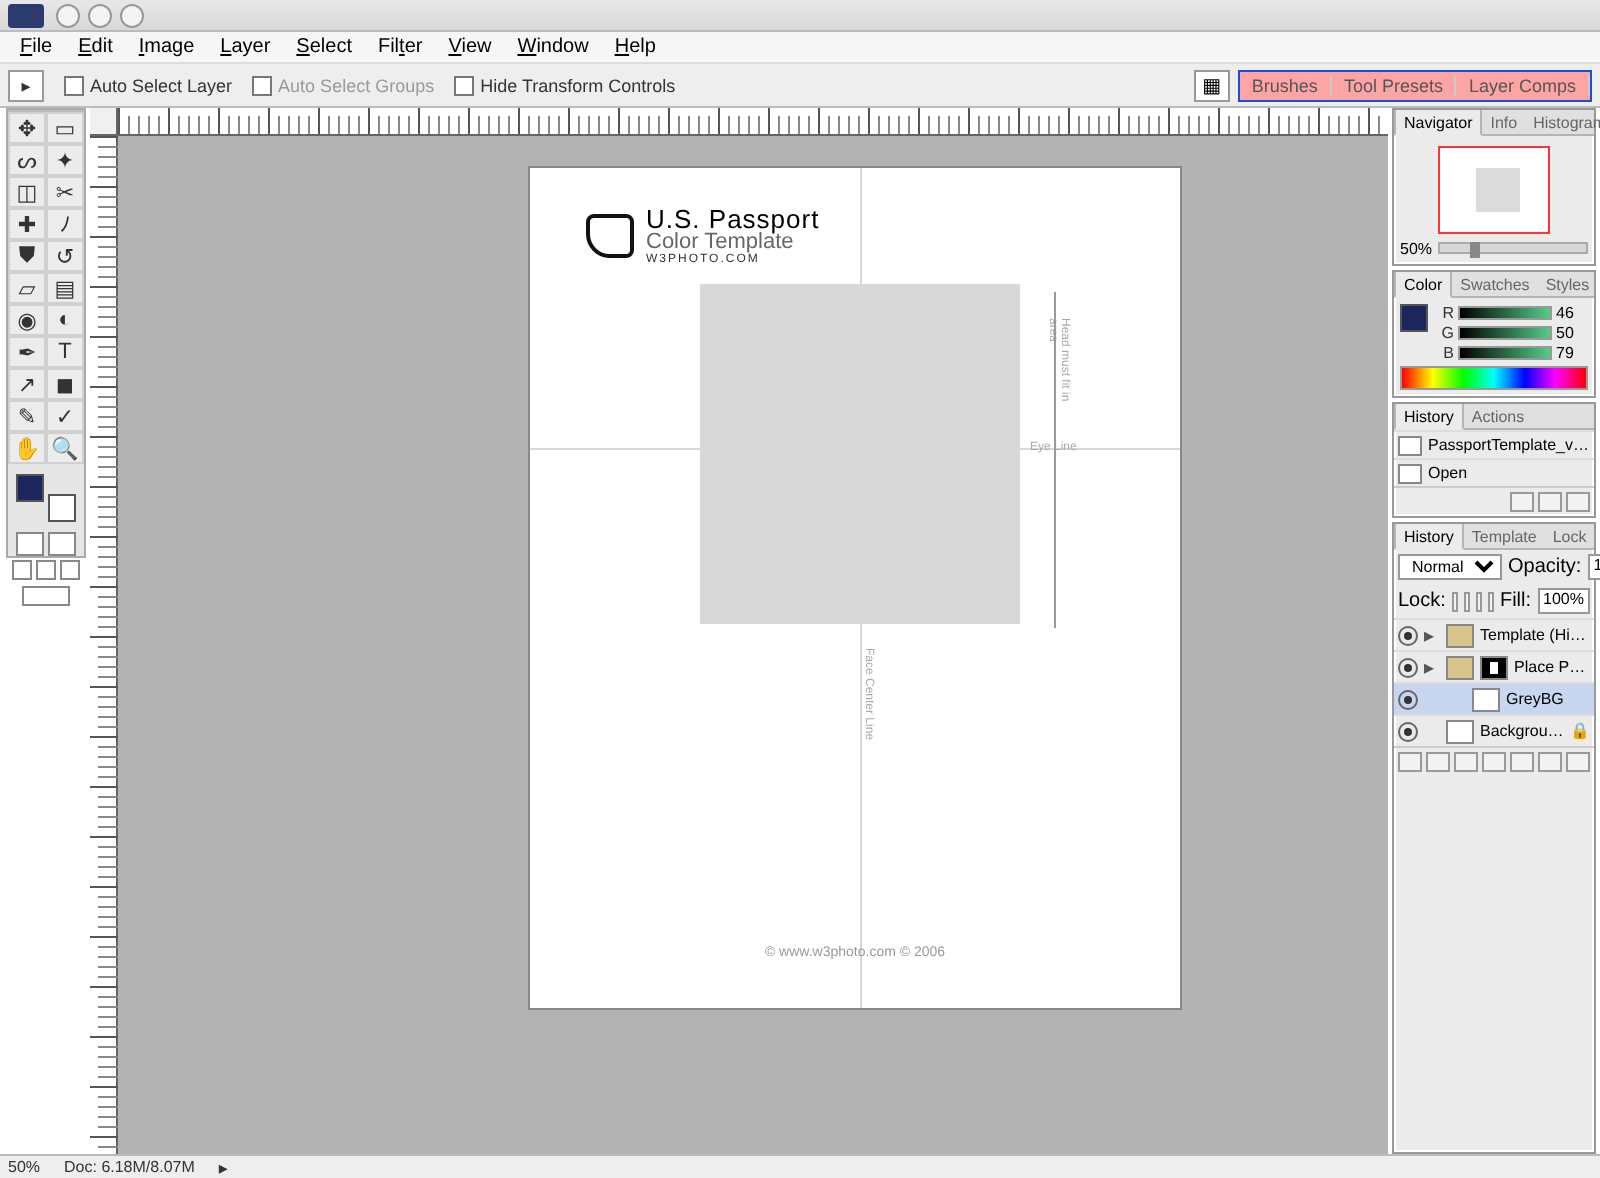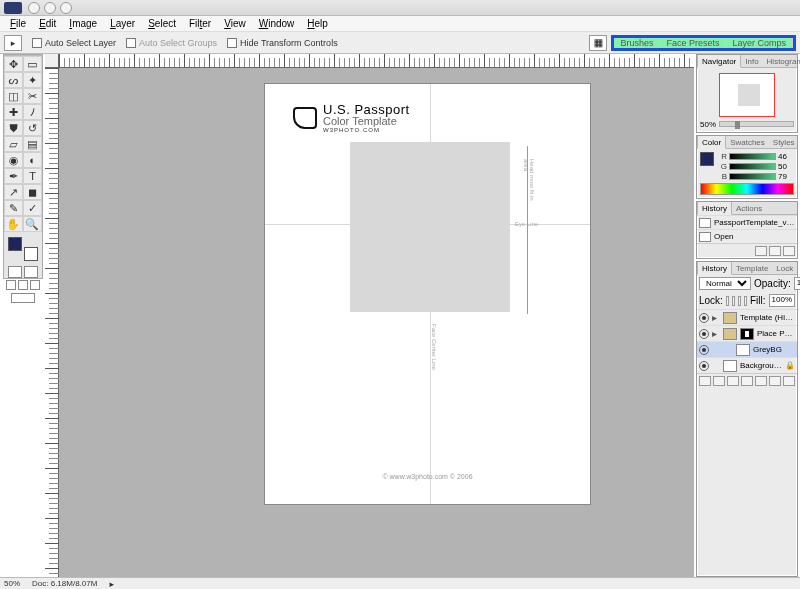--- a/index.html
+++ b/index.html
@@ -15,21 +15,21 @@
   .menuitem { padding:1px 6px; font-size:10px; cursor:default;}
   .menuitem span { text-decoration:underline; }
   
   .optionsbar { height:22px; background:#eee; display:flex; align-items:center; padding:0 4px; border-bottom:1px solid #bbb; gap:10px;}
   .tool-thumb{ width:18px; height:16px; border:1px solid #999; background:#fff; display:flex; align-items:center; justify-content:center;}
   .arrow{ font-size:9px; color:#333;}
   .chk { display:flex; align-items:center; gap:3px; font-size:9px; color:#333;}
   .chkbox { width:10px; height:10px; border:1px solid #777; background:#fff;}
   .disabled { color:#9a9a9a; }
   .rightops { margin-left:auto; display:flex; align-items:center; gap:4px;}
-  .minipal { height:16px; display:flex; align-items:flex-end; border:3px solid #1d4ed8; background:#86efac;}
+  .minipal { height:16px; display:flex; align-items:center; border:1px solid #1d4ed8; background:#fca5a5;}
   .minitab { font-size:9px; padding:0 6px; color:#555; border-right:1px solid #ccc;}
   
   .main { position:absolute; top:54px; left:0; right:0; bottom:12px; display:flex; }
   
   .toolbox { width:40px; background:#e6e6e6; border:1px solid #aaa; margin:0 2px 0 3px; display:flex; flex-direction:column; align-items:stretch; height:225px;}
   .tool-header{height:7px; background:linear-gradient(#cfcfcf,#e6e6e6); border-bottom:1px solid #bbb;}
   .toolgrid { display:grid; grid-template-columns:1fr 1fr; }
   .toolcell { height:16px; border:1px solid #d0d0d0; display:flex; align-items:center; justify-content:center; font-size:11px; color:#333; background:#ececec;}
   .swatches { padding:3px; }
   .fgbg{ position:relative; width:30px; height:24px; margin:2px auto;}
@@ -132,21 +132,21 @@
       <span>Auto Select Groups</span>
     </label>
   <label class="chk">
       <span class="chkbox"></span>
       <span>Hide Transform Controls</span>
     </label>
   <div class="rightops">
     <div class="tool-thumb">▦</div>
     <div class="minipal">
       <div class="minitab">Brushes</div>
-      <div class="minitab">Face Presets</div>
+      <div class="minitab">Tool Presets</div>
       <div class="minitab">Layer Comps</div>
     </div>
   </div>
 </div>
 
 <div class="main">
 
   <div class="toolbox">
     <div class="tool-header"></div>
     <div class="toolgrid" id="toolgrid">

